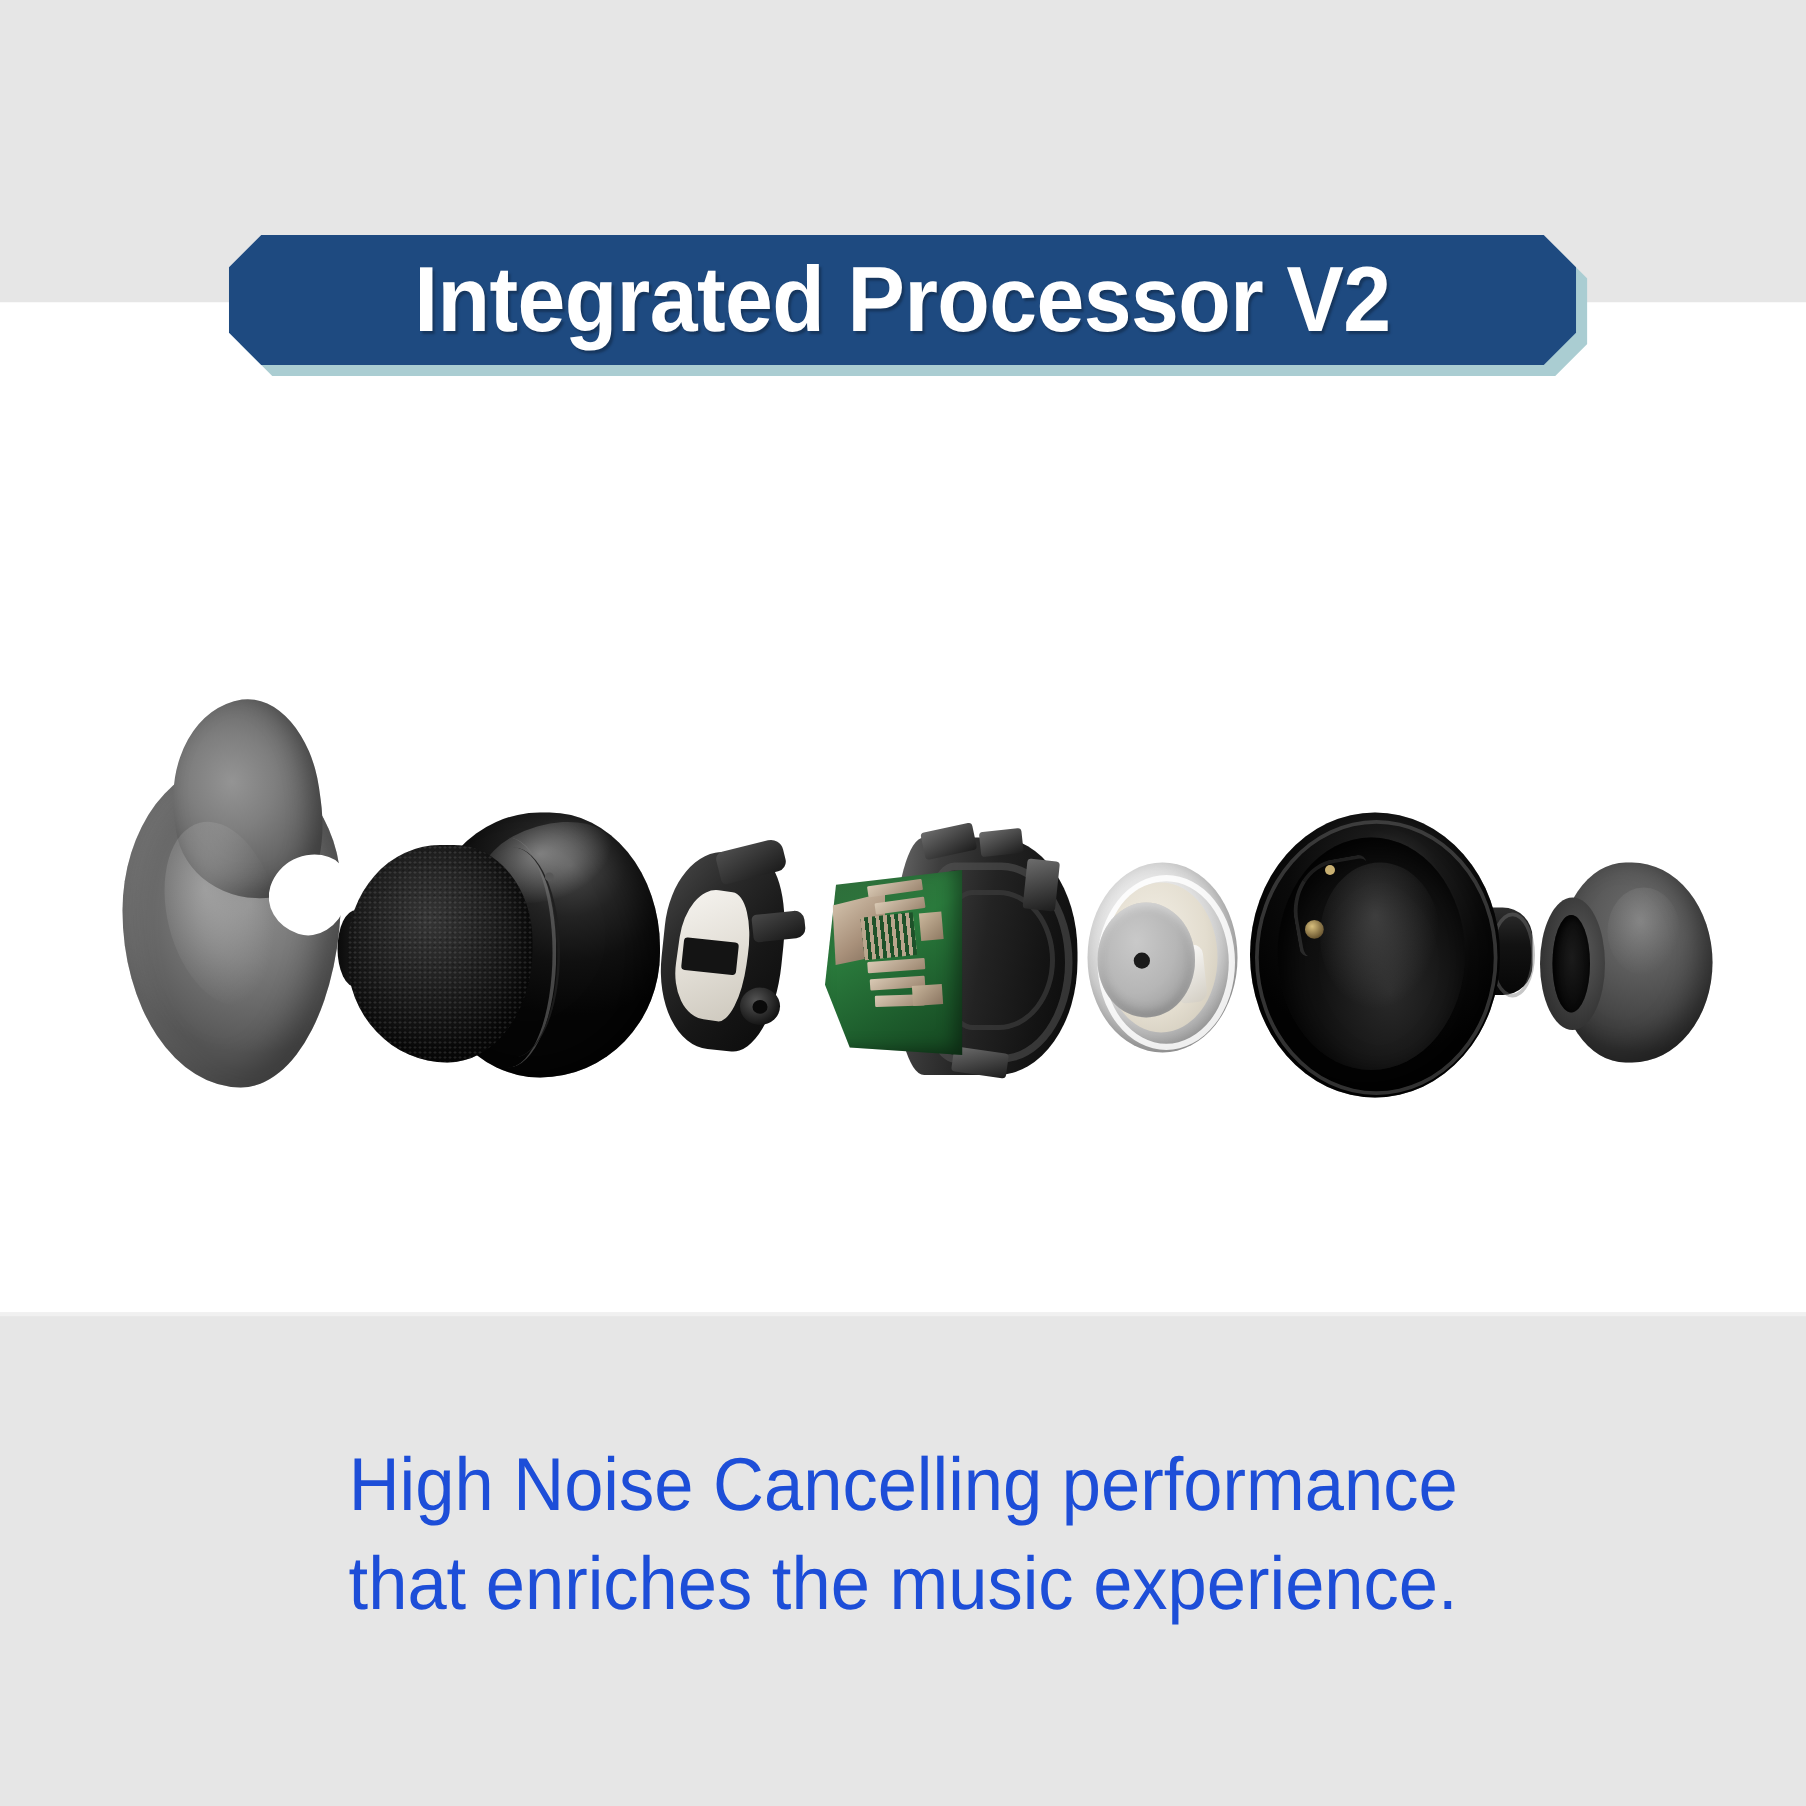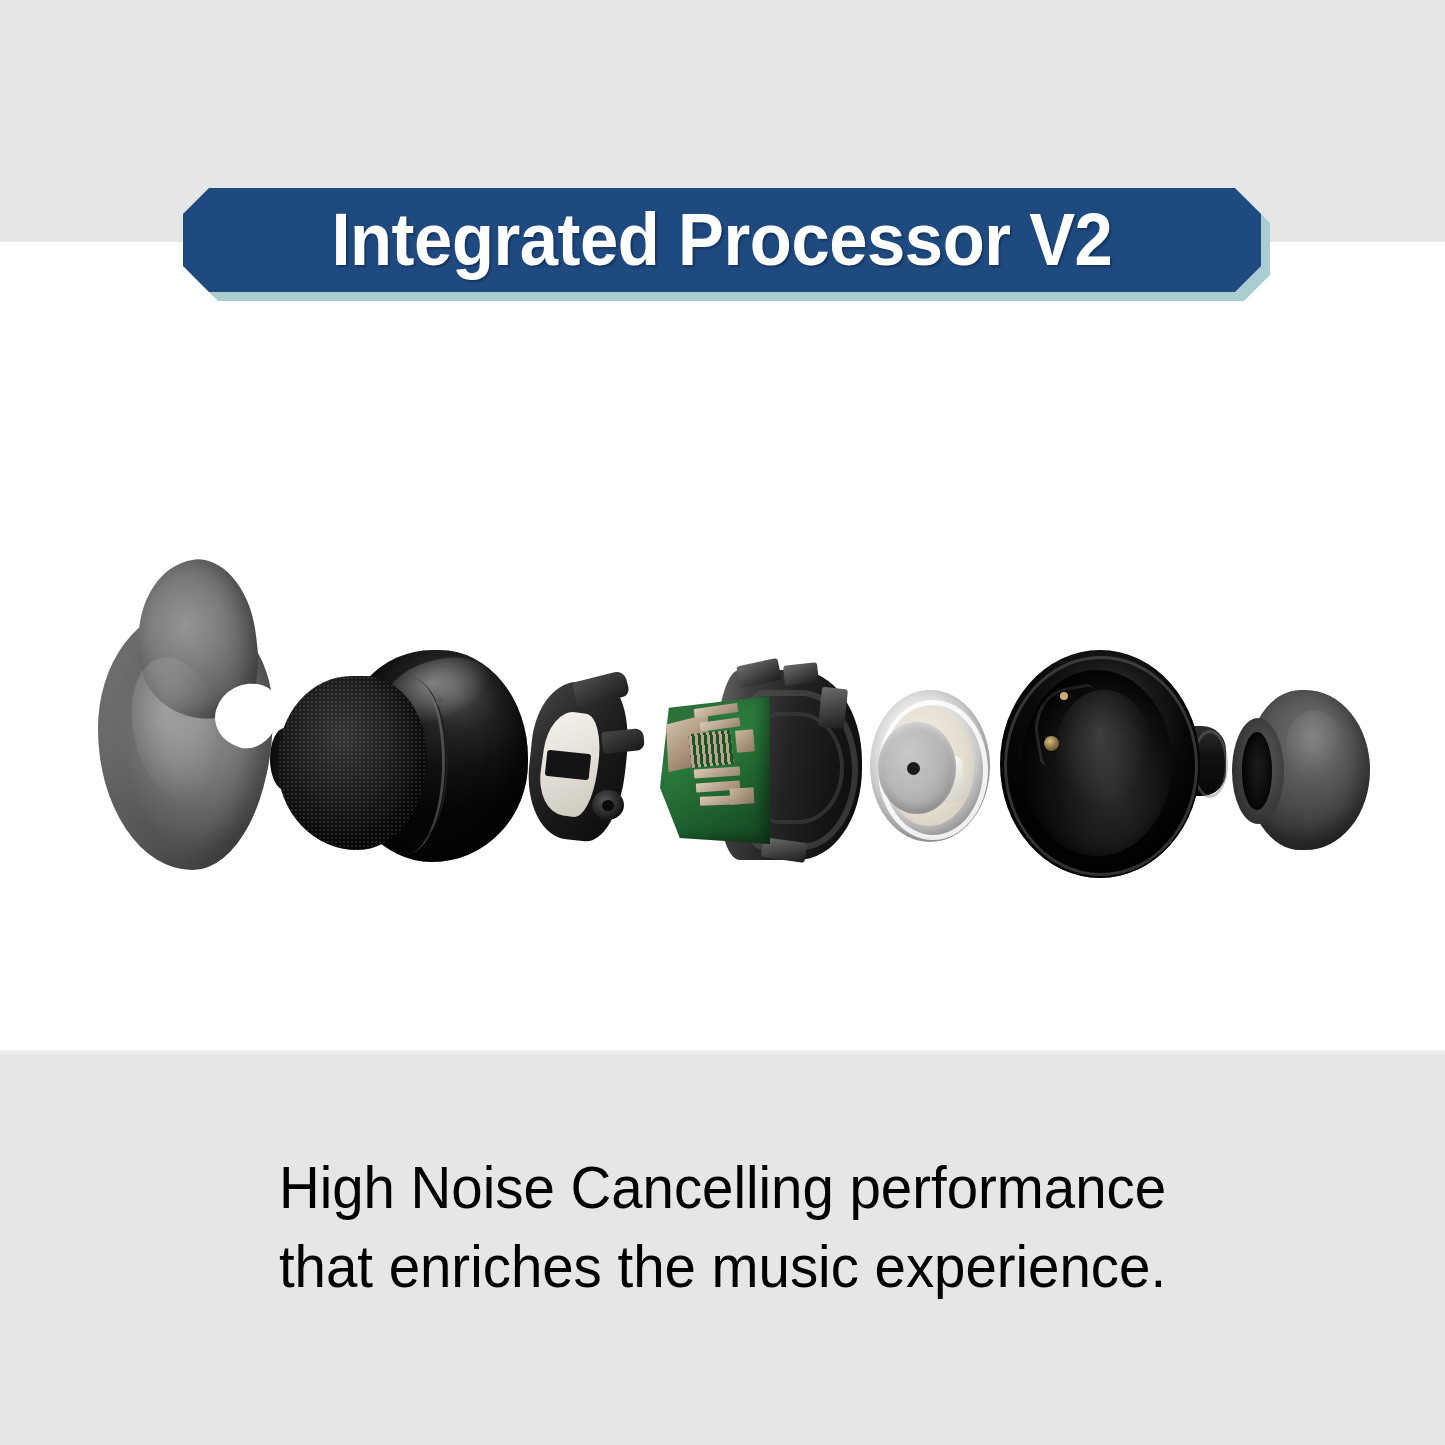--- a/index.html
+++ b/index.html
@@ -499,21 +499,21 @@
     border-radius: 50%;
   }
 
   
   #caption {
     position: absolute;
     left: 0;
     top: 1148px;
     width: 100%;
     text-align: center;
-    color: #000000;
+    color: #1d4ed8;
     font-family: "Liberation Sans Narrow", "Liberation Sans", sans-serif;
     font-size: 60px;
     line-height: 1.32;
     letter-spacing: 0px;
   }
   #caption .cap-line {
     display: block;
     transform: scaleX(0.94);
   }
 </style>

